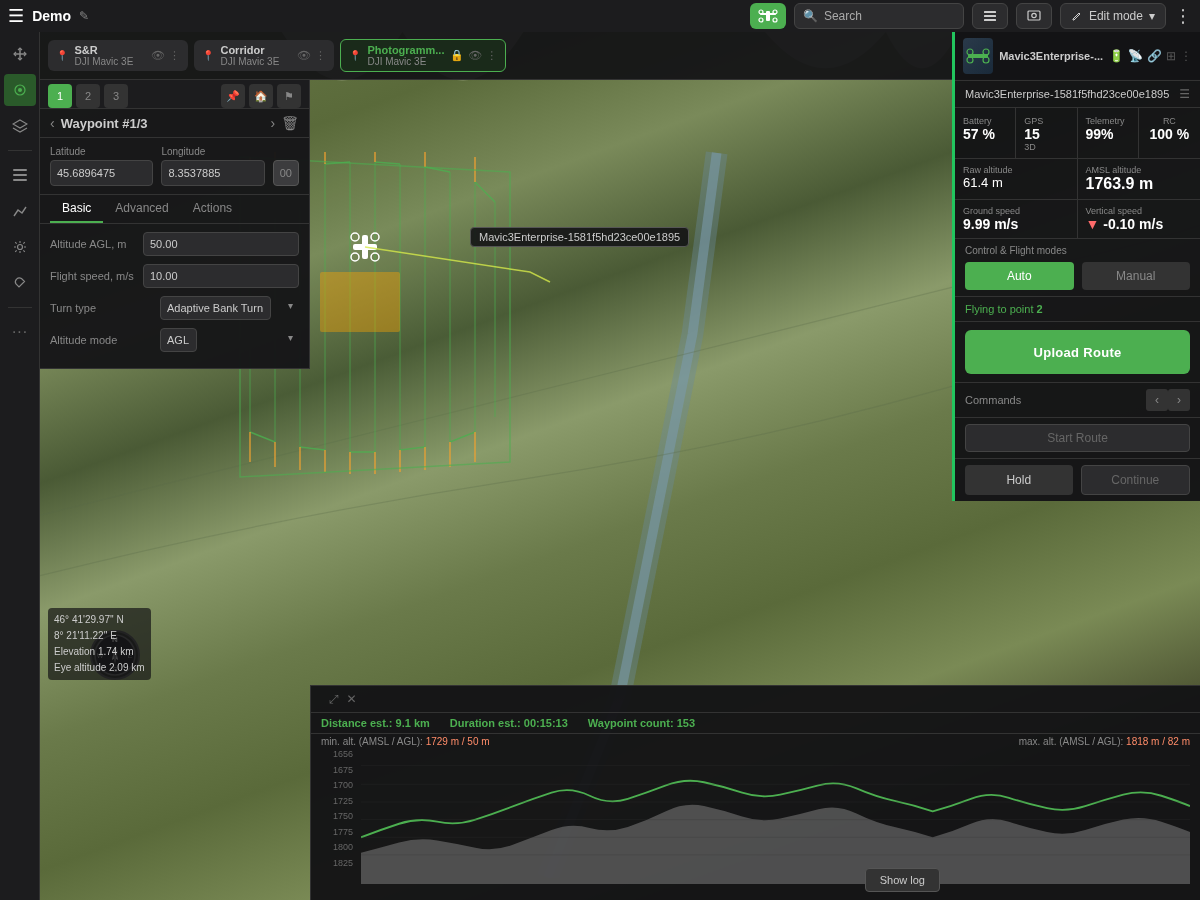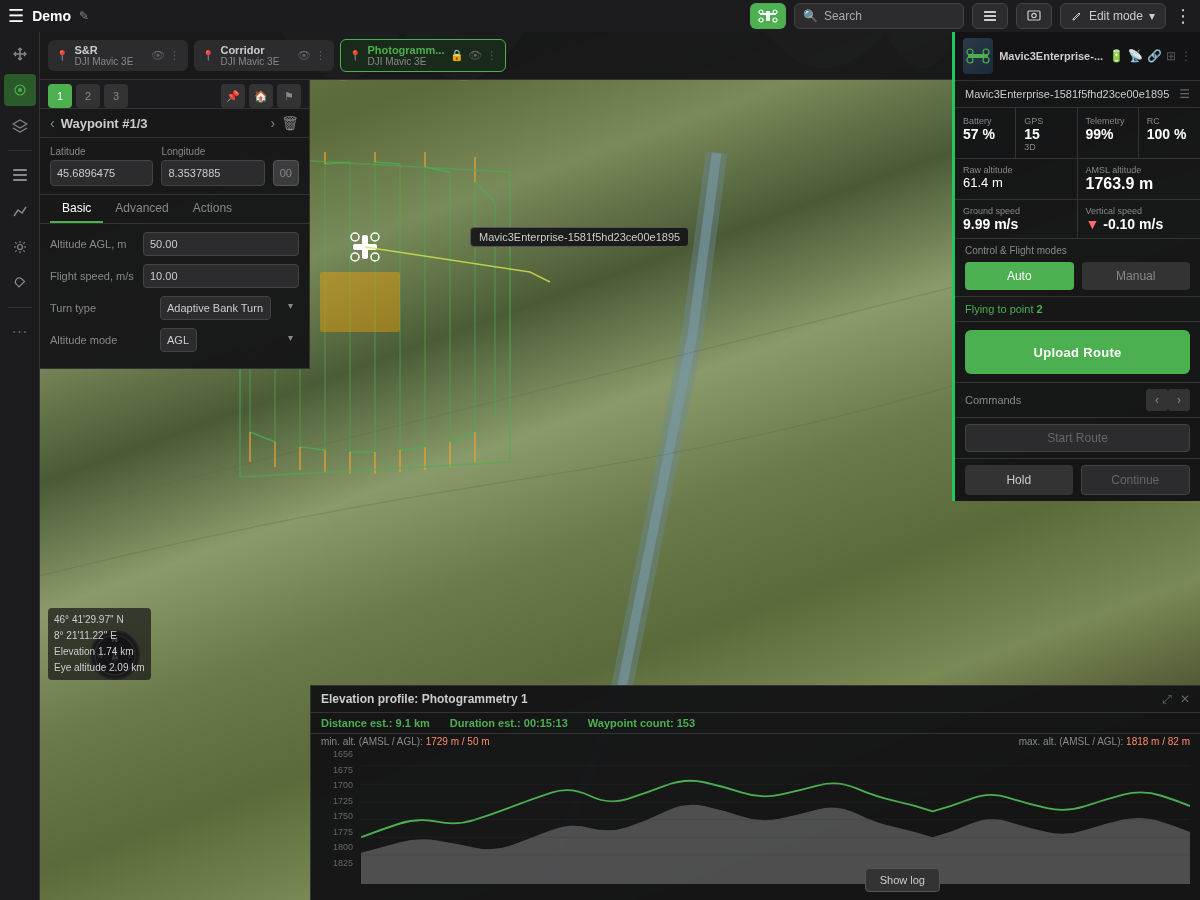--- a/index.html
+++ b/index.html
@@ -332,21 +332,21 @@
 
     #rp-stats {
       display: grid;
       grid-template-columns: 1fr 1fr 1fr 1fr;
       border-bottom: 1px solid #333;
     }
     .rp-stat {
       padding: 8px 8px 6px;
       border-right: 1px solid #333;
     }
-    .rp-stat:last-child { border-right: none; }
+    .rp-stat:last-child { border-right: none; text-align: center; }
     .rp-stat-label { color: #888; font-size: 9px; }
     .rp-stat-value { color: #fff; font-size: 14px; font-weight: 600; }
     .rp-stat-sub { color: #888; font-size: 9px; }
 
     #rp-altitudes {
       display: grid;
       grid-template-columns: 1fr 1fr;
       border-bottom: 1px solid #333;
     }
     .rp-alt {
@@ -981,21 +981,20 @@
       </div>
 
       <div id="rp-hold-continue">
         <button class="rp-hold-btn">Hold</button>
         <button class="rp-continue-btn">Continue</button>
       </div>
     </div>
 
     <div id="elevation-panel">
       <div id="ep-header">
-        <span class="ep-title">Elevation profile: Photogrammetry 1</span>
         <span class="ep-btn">⤢</span>
         <span class="ep-btn">✕</span>
       </div>
       <div id="ep-stats">
         <div class="ep-stat">
           <span>Distance est.:</span> <span>9.1 km</span>
         </div>
         <div class="ep-stat">
           <span>Duration est.:</span> <span style="color:#4caf50; font-weight:600;">00:15:13</span>
         </div>

